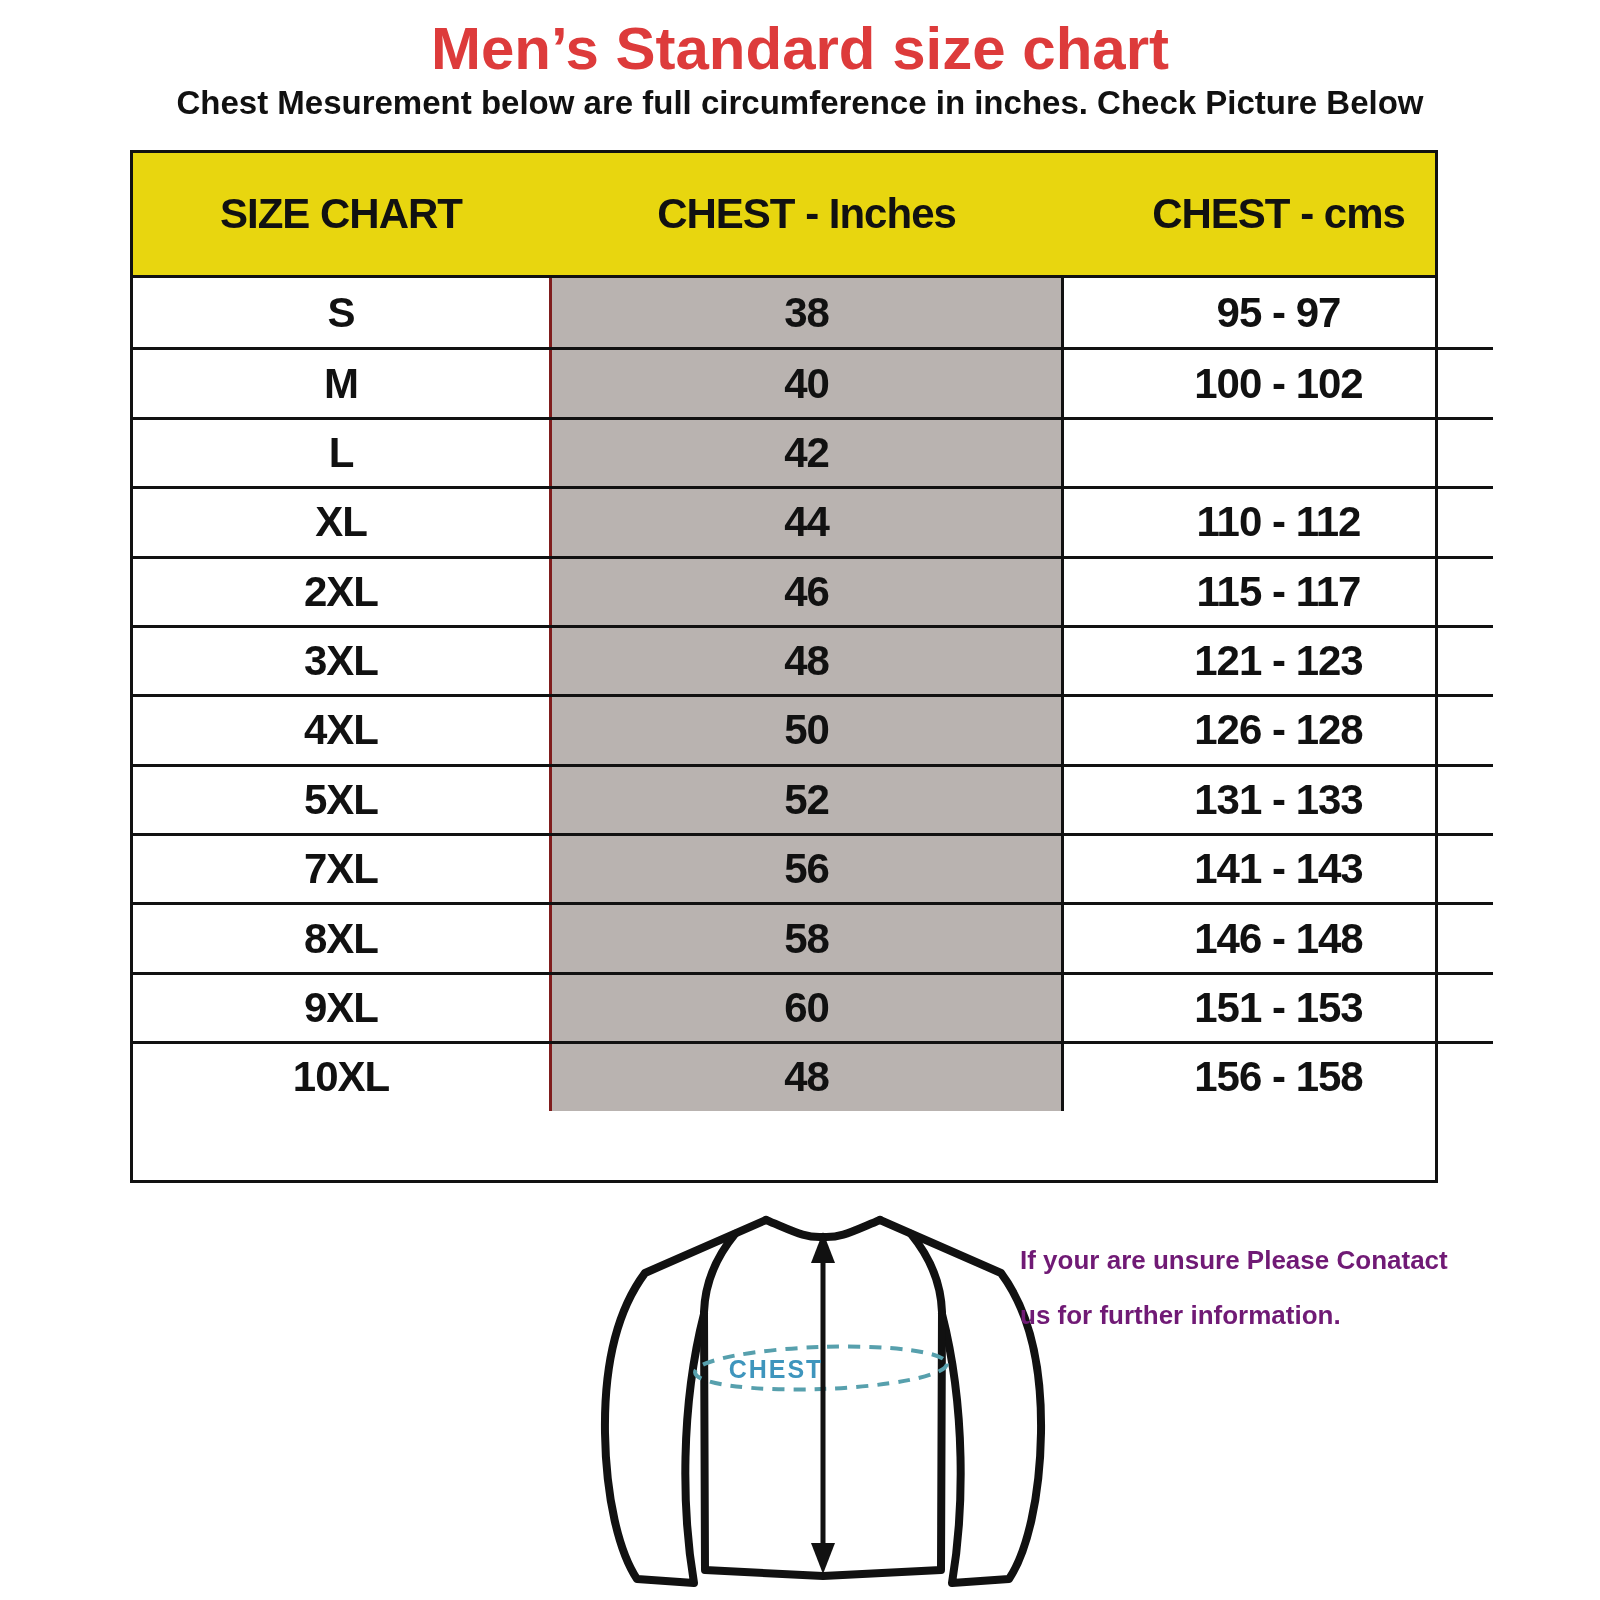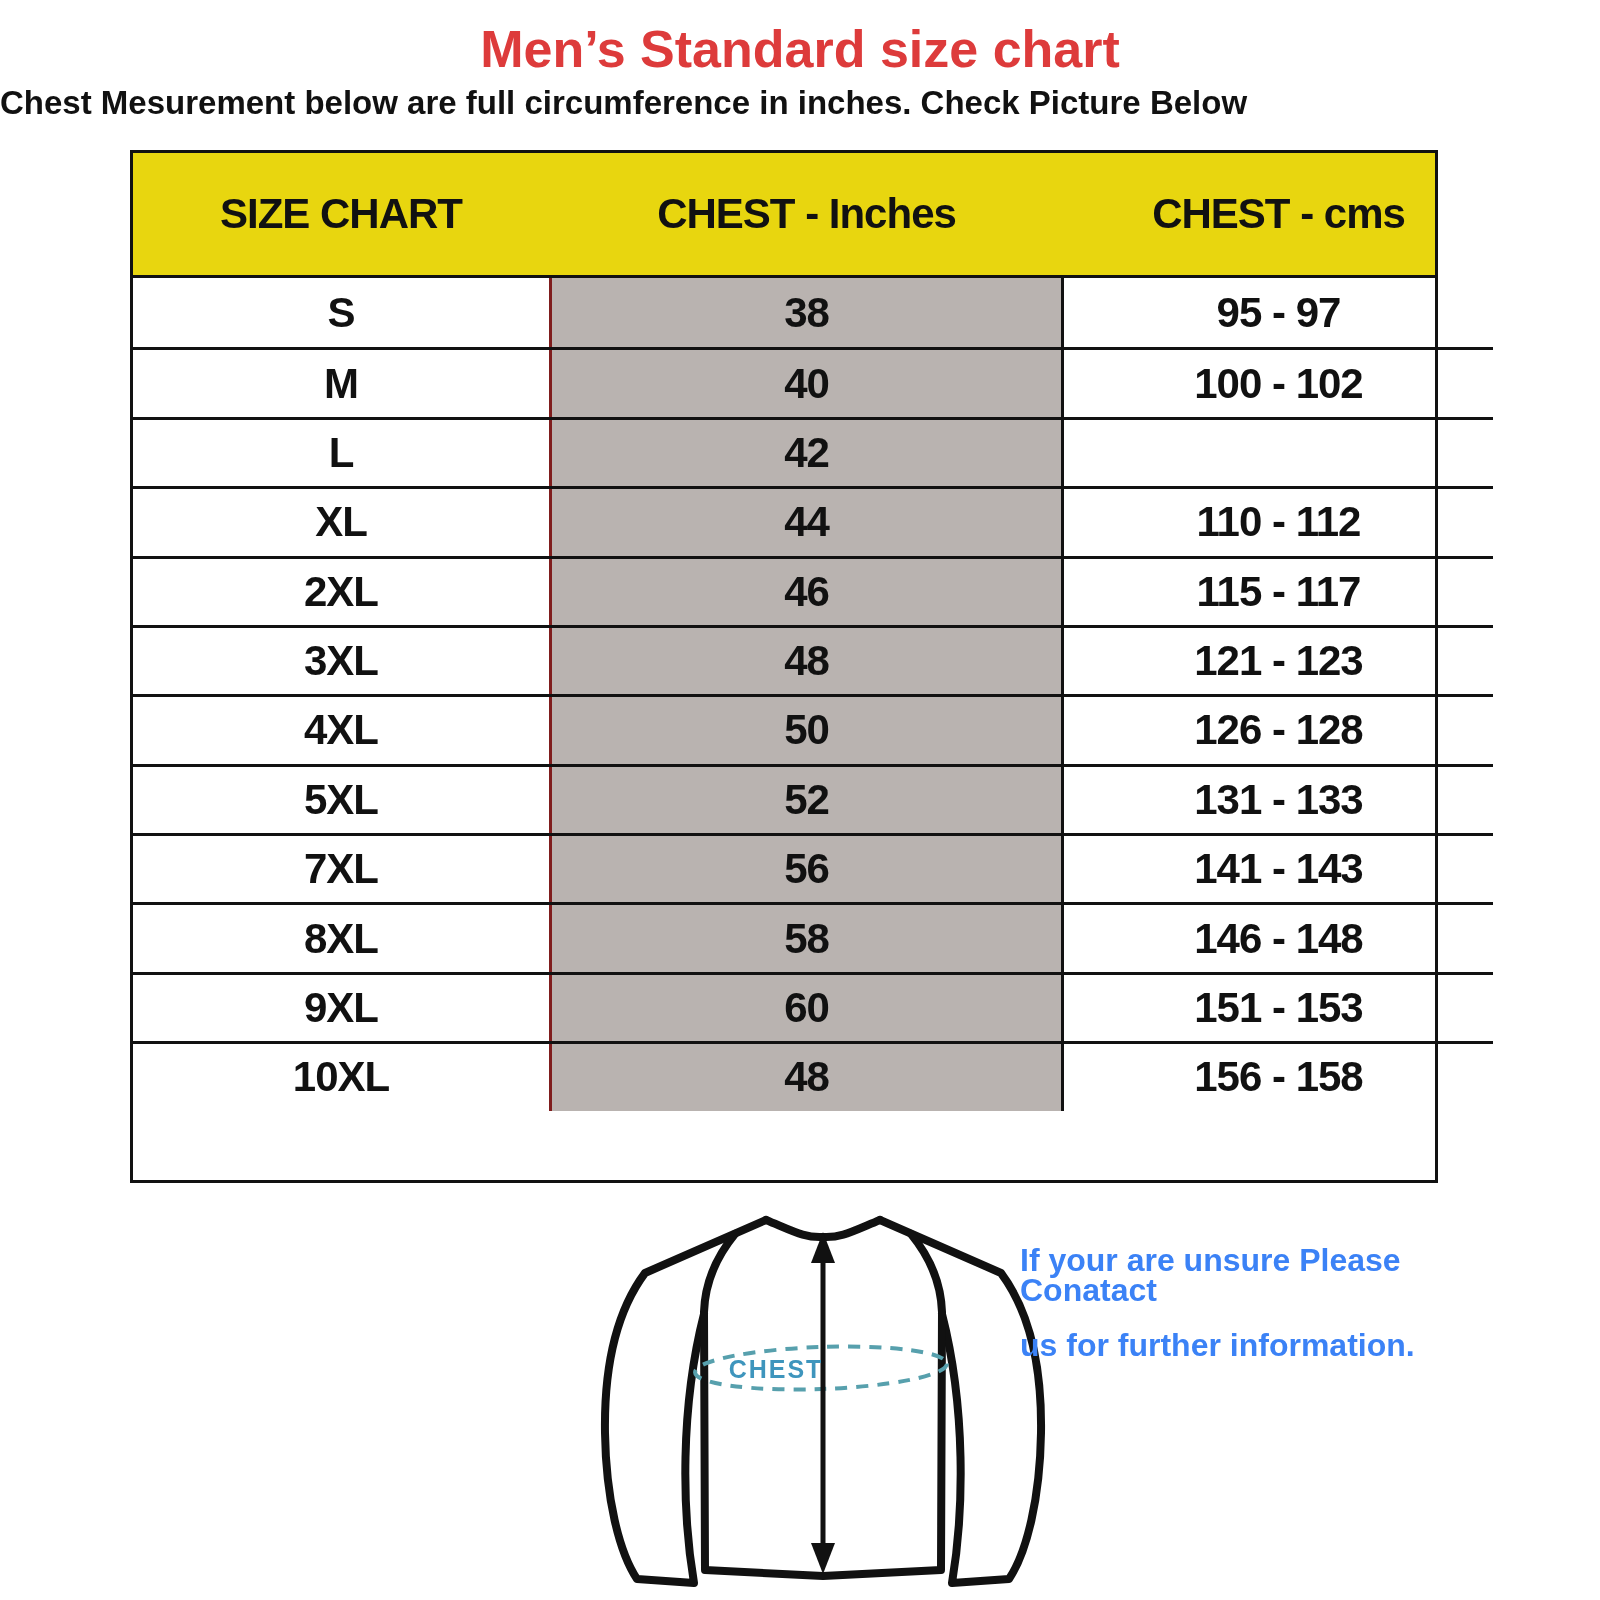--- a/index.html
+++ b/index.html
@@ -12,29 +12,30 @@
     overflow: hidden;
   }
 
   
   .main-title {
     position: absolute;
     top: 22px; left: 0;
     width: 100%;
     text-align: center;
     color: #dd3b3b;
-    font-size: 52px;
+    font-size: 60px;
     font-weight: bold;
     line-height: 54px;
     letter-spacing: 0px;
   }
   .sub-title {
     position: absolute;
     top: 82px; left: 0;
     width: 100%;
+    text-align: center;
     color: #111111;
     font-size: 33px;
     font-weight: bold;
     line-height: 42px;
   }
 
   
   .size-table {
     position: absolute;
     left: 130px; top: 150px;
@@ -85,22 +86,22 @@
   
   .jacket-figure {
     position: absolute;
     left: 583px; top: 1200px;
     width: 480px; height: 395px;
   }
   .note {
     position: absolute;
     left: 1020px; top: 1245px;
     width: 440px;
-    color: #3b82f6;
-    font-size: 32px;
+    color: #701a75;
+    font-size: 26px;
     font-weight: bold;
   }
   .note .line { line-height: 30px; margin-bottom: 25px; }
 </style>
 </head>
 <body>
 
 <div class="page">
 
   <div class="main-title">Men’s Standard size chart</div>

